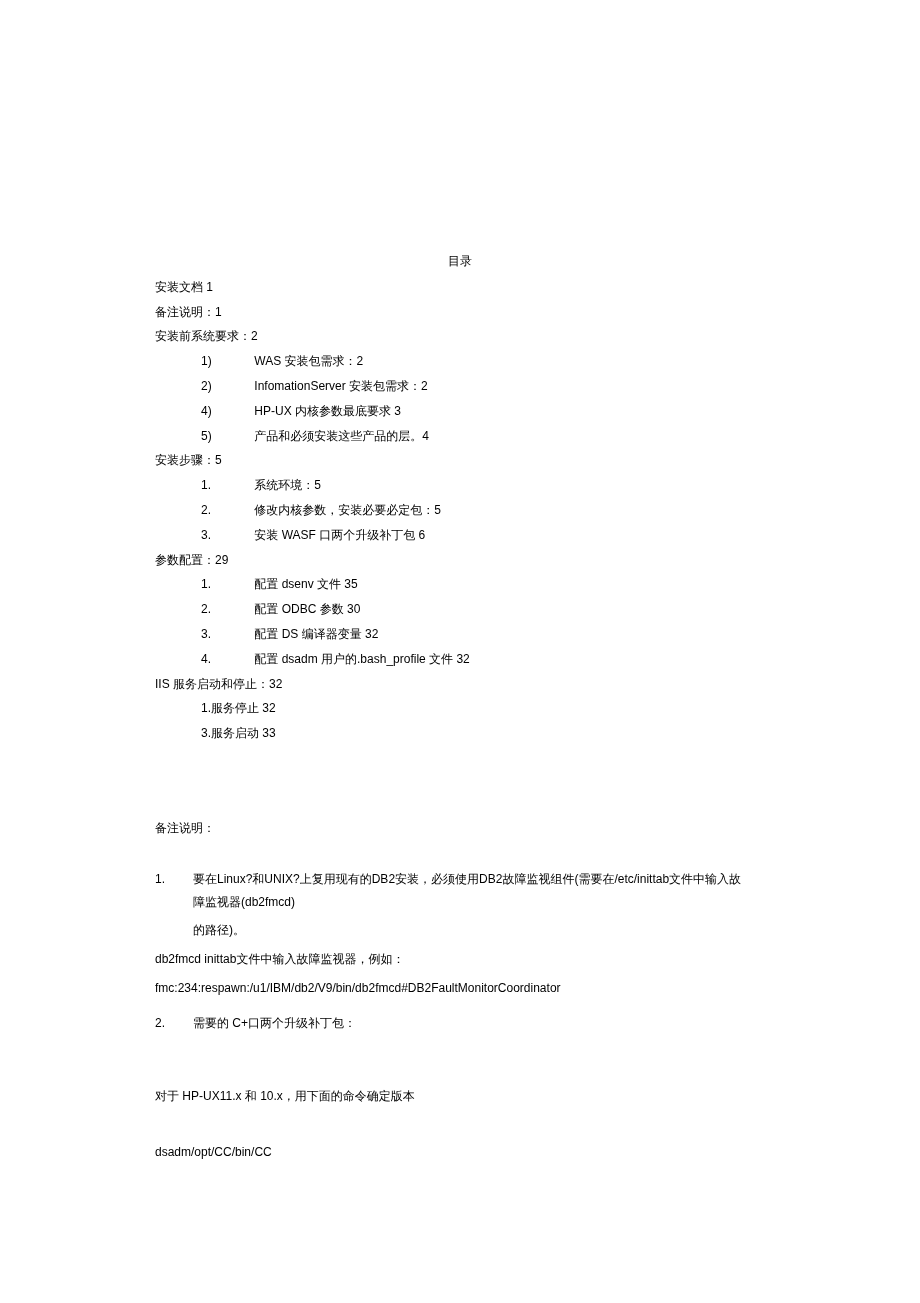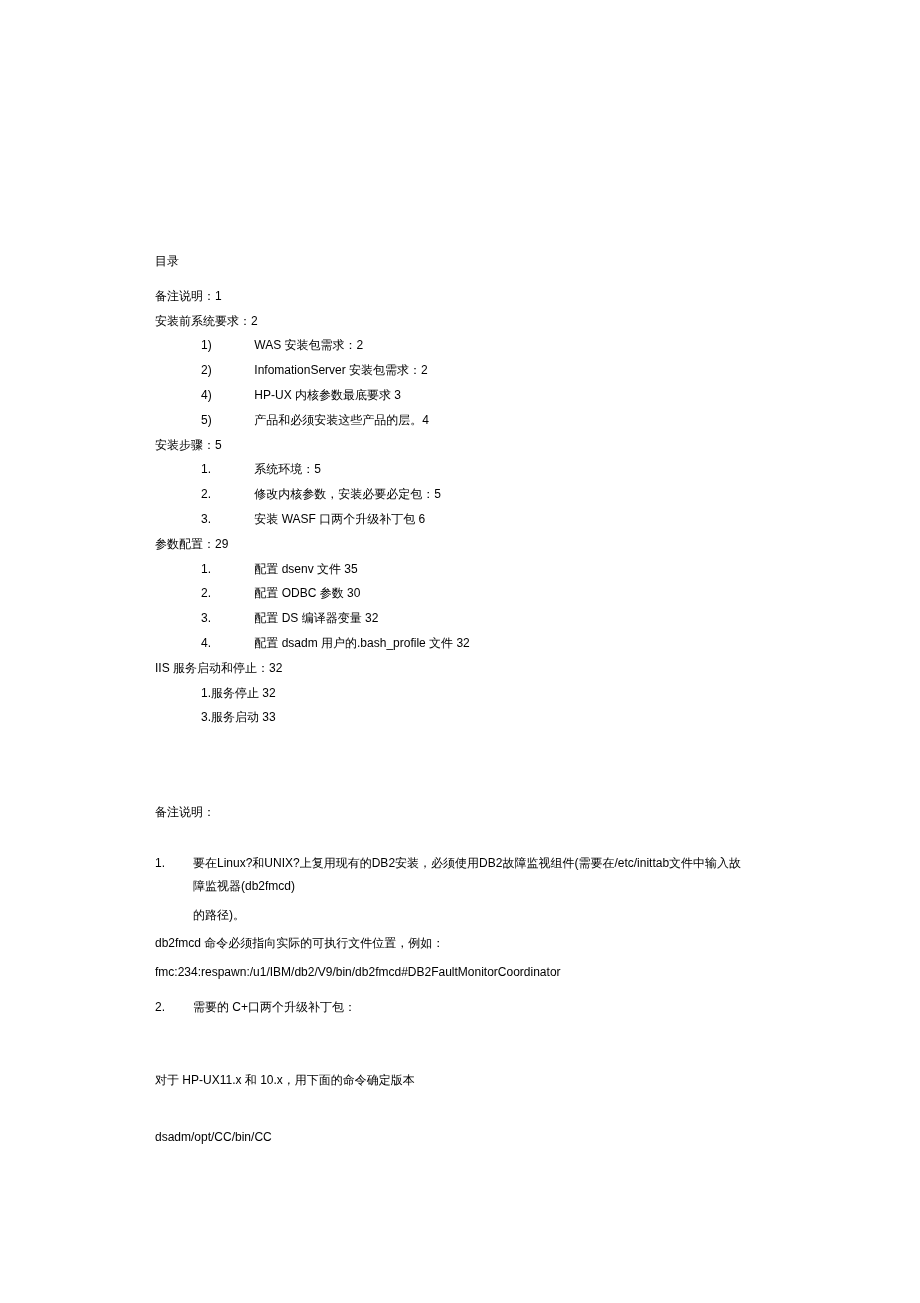--- a/index.html
+++ b/index.html
@@ -11,21 +11,22 @@
   body {
     font-family: "Microsoft YaHei", "SimSun", Arial, sans-serif;
     color: #000000;
     font-size: 12px;
     line-height: 1.9;
   }
   .page {
     padding: 250px 155px 80px 155px;
   }
   .toc-title {
-    margin-bottom: 12px;
+    margin-bottom: 3px;
+    text-align: center;
   }
   .toc-line {
     margin-bottom: 2px;
   }
   .indent-1 {
     padding-left: 46px;
   }
   .num-cell {
     display: inline-block;
     width: 50px;
@@ -54,20 +55,21 @@
   .gap-large { margin-top: 50px; }
   .gap-bottom { margin-top: 34px; }
 </style>
 </head>
 <body>
 
 <div class="page">
 
   <div class="toc-title">目录</div>
 
+  <div class="toc-line">安装文档 1</div>
   <div class="toc-line">备注说明：1</div>
   <div class="toc-line">安装前系统要求：2</div>
 
   <div class="toc-line indent-1">
     <span class="num-cell">1)</span>
     <span>WAS 安装包需求：2</span>
   </div>
   <div class="toc-line indent-1">
     <span class="num-cell">2)</span>
     <span>InfomationServer 安装包需求：2</span>
@@ -120,21 +122,21 @@
   <div class="toc-line indent-1">1.服务停止 32</div>
   <div class="toc-line indent-1">3.服务启动 33</div>
 
   <div class="section-heading">备注说明：</div>
 
   <div class="para">
     <span class="list-num">1.</span><span class="note-body">要在Linux?和UNIX?上复用现有的DB2安装，必须使用DB2故障监视组件(需要在/etc/inittab文件中输入故障监视器(db2fmcd)</span>
   </div>
   <div class="para note-body-line2">的路径)。</div>
 
-  <div class="para">db2fmcd 命令必须指向实际的可执行文件位置，例如：</div>
+  <div class="para">db2fmcd inittab文件中输入故障监视器，例如：</div>
   <div class="para">fmc:234:respawn:/u1/IBM/db2/V9/bin/db2fmcd#DB2FaultMonitorCoordinator</div>
 
   <div class="para gap-med">
     <span class="list-num">2.</span><span>需要的 C+口两个升级补丁包：</span>
   </div>
 
   <div class="para gap-large">对于 HP-UX11.x 和 10.x，用下面的命令确定版本</div>
 
   <div class="para gap-bottom">dsadm/opt/CC/bin/CC</div>
 

